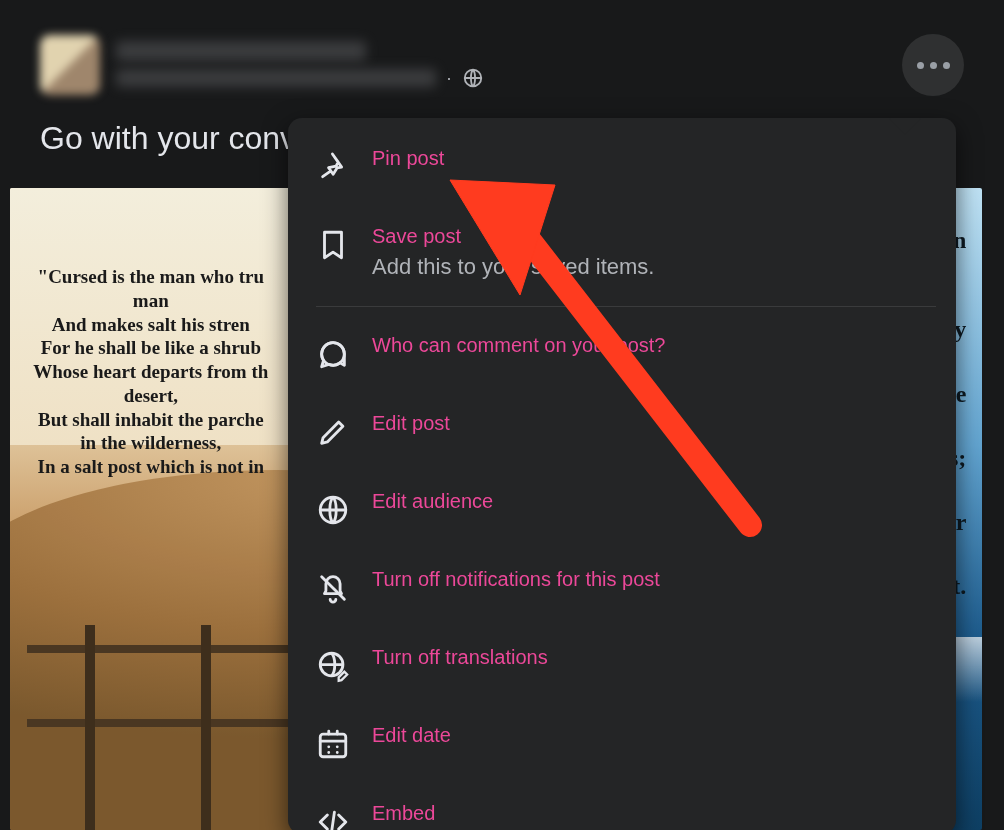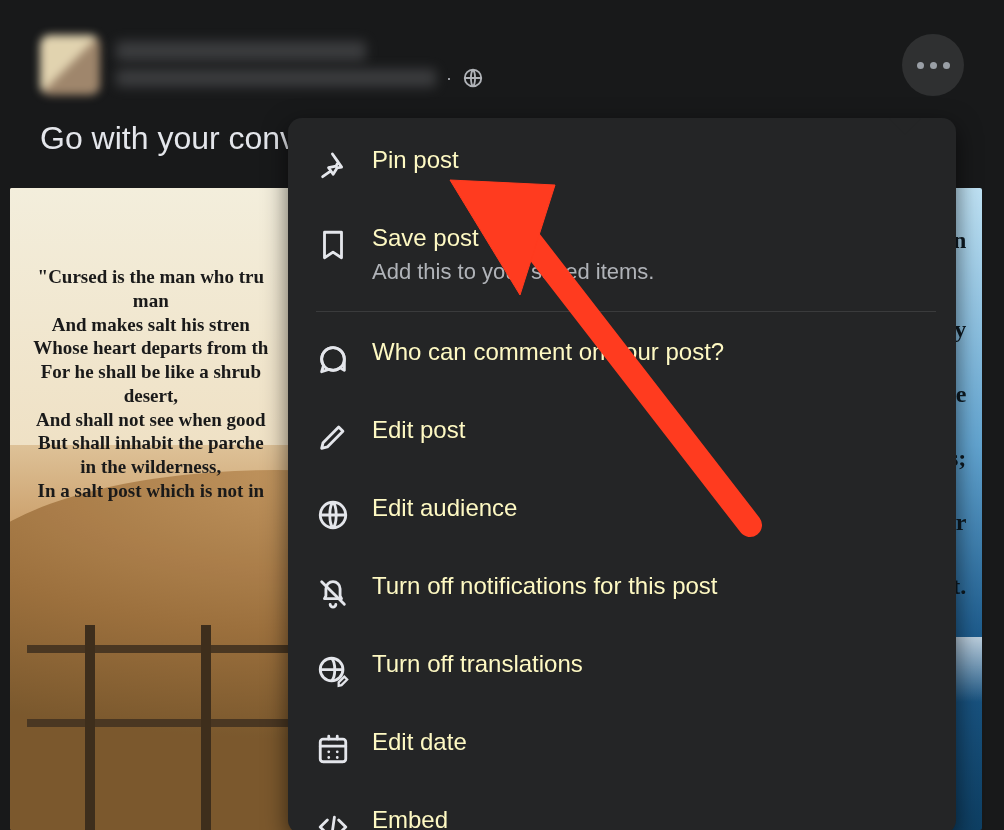--- a/index.html
+++ b/index.html
@@ -64,21 +64,21 @@
   .rlabel{position:absolute;right:16px;color:#0e1a22;font-family:Georgia,serif;font-weight:700;font-size:24px;white-space:nowrap;}
   .rl1{top:6%} .rl2{top:20%} .rl3{top:30%} .rl4{top:40%} .rl5{top:50%} .rl6{top:60%}
 
   
   .menu{position:absolute;left:288px;top:118px;width:668px;height:700px;background:var(--menu);border-radius:14px;box-shadow:0 8px 24px rgba(0,0,0,.6);padding:8px 0;overflow:hidden;}
   .menu::before{content:"";position:absolute;right:40px;top:-10px;width:22px;height:22px;background:var(--menu);transform:rotate(45deg);border-top-left-radius:4px;}
   .menu .item{display:flex;align-items:flex-start;gap:22px;padding:20px 28px;cursor:pointer;}
   .menu .ico{flex:0 0 34px;height:34px;color:var(--icon);display:flex;align-items:flex-start;justify-content:center;margin-top:4px;}
   .menu .ico svg{width:34px;height:34px;}
   .menu .labels{display:flex;flex-direction:column;}
-  .menu .title{font-size:24px;color:#fef9c3;font-weight:500;line-height:1.2;}
+  .menu .title{font-size:20px;color:#ec4899;font-weight:500;line-height:1.2;}
   .menu .sub{font-size:22px;color:var(--muted);margin-top:6px;}
   .menu hr{border:none;border-top:1px solid var(--divider);margin:6px 20px 6px 28px;}
 
   
   .annot{position:absolute;left:0;top:0;width:1004px;height:830px;pointer-events:none;}
 </style>
 </head>
 <body>
 
 <div class="stage">
@@ -117,24 +117,23 @@
           <div class="rail r1"></div>
           <div class="rail r2"></div>
           <div class="post p1"></div>
           <div class="post p2"></div>
           <div class="post p3"></div>
         </div>
       <div class="verse">
         <div>"Cursed is the man who tru</div>
         <div>man</div>
         <div>And makes salt his stren</div>
+        <div>For he shall be like a shrub</div>
         <div>Whose heart departs from th</div>
-        <div>For he shall be like a shrub</div>
         <div>desert,</div>
-        <div>And shall not see when good</div>
         <div>But shall inhabit the parche</div>
         <div>in the wilderness,</div>
         <div>In a salt post which is not in</div>
       </div>
     </div>
     <div class="img-right">
       <div class="wave"></div>
       <span class="rlabel rl1">in</span>
       <span class="rlabel rl2">d by</span>
       <span class="rlabel rl3">he</span>

